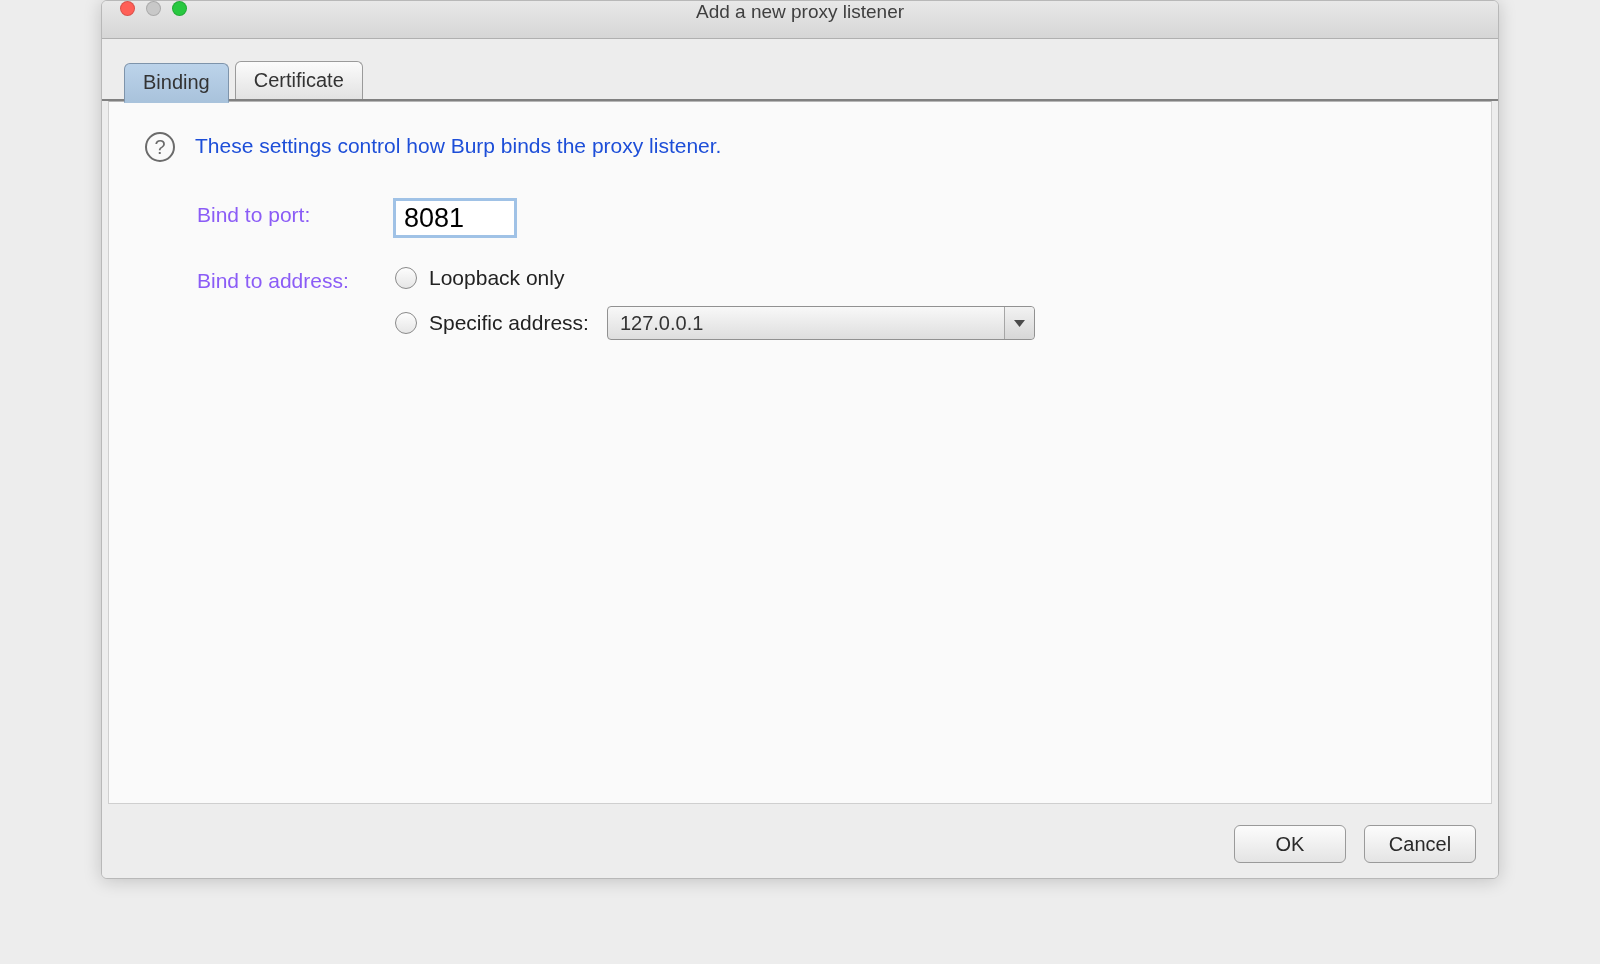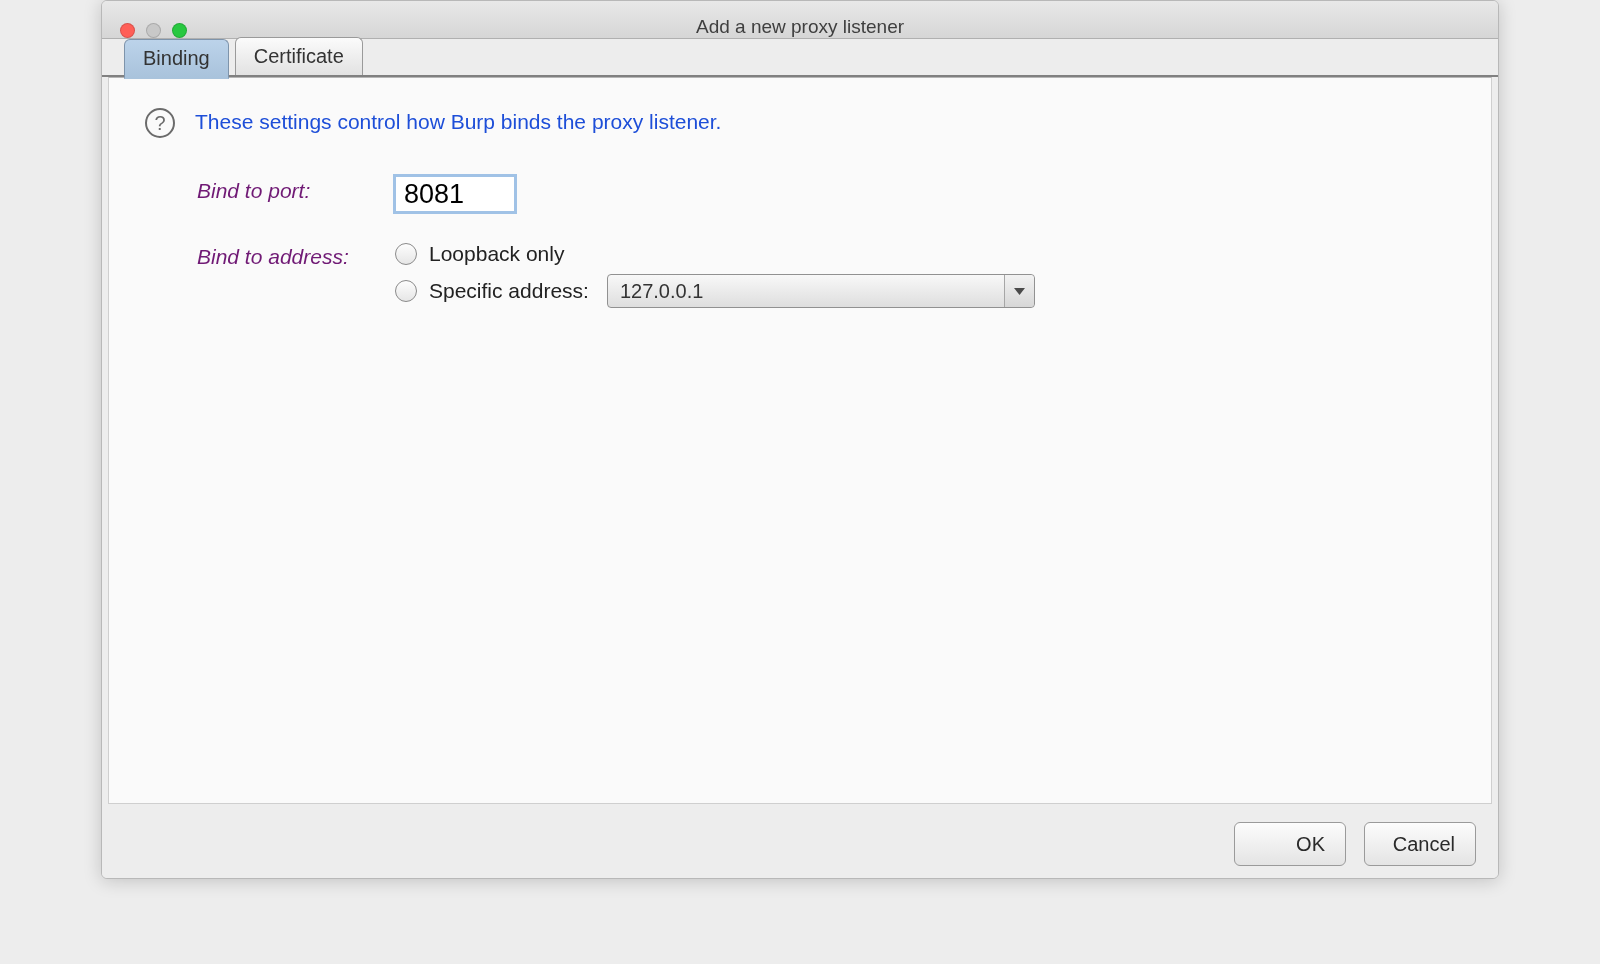--- a/index.html
+++ b/index.html
@@ -25,21 +25,21 @@
       display: flex;
       flex-direction: column;
       position: relative;
       overflow: hidden;
     }
     .titlebar {
       height: 38px;
       background: linear-gradient(to bottom, #e8e8e8, #d6d6d6);
       border-bottom: 1px solid #b0b0b0;
       display: flex;
-      align-items: flex-end;
+      align-items: flex-start;
       position: relative;
     }
     .traffic-lights {
       display: flex;
       gap: 11px;
       padding-left: 18px;
     }
     .traffic-light {
       width: 15px;
       height: 15px;
@@ -55,21 +55,21 @@
       right: 0;
       text-align: center;
       font-size: 19px;
       color: #3f3f3f;
       pointer-events: none;
     }
     .tabs-row {
       display: flex;
       align-items: flex-end;
       padding: 8px 0 0 22px;
-      height: 38px;
+      height: 62px;
       border-bottom: 2px solid #808080;
       background: #ededed;
     }
     .tab {
       padding: 7px 18px 7px 18px;
       font-size: 20px;
       color: #333;
       background: linear-gradient(to bottom, #fbfbfb, #e2e2e2);
       border: 1px solid #9a9a9a;
       border-bottom: none;
@@ -124,39 +124,38 @@
       margin-left: 52px;
     }
     .form-row {
       display: flex;
       align-items: flex-start;
       margin-bottom: 30px;
     }
     .form-label {
       width: 198px;
       font-size: 21px;
-      color: #701a75;
+      color: #8b5cf6;
       padding-top: 3px;
-      font-style: italic;
     }
     .text-input {
       width: 120px;
       height: 36px;
       font-size: 27px;
       padding: 3px 8px;
       border: 1px solid #a7a7a7;
       outline: 3px solid #a0c2e6;
       outline-offset: -1px;
       background: #fff;
       font-family: inherit;
     }
     .radio-group {
       display: flex;
       flex-direction: column;
-      gap: 8px;
+      gap: 16px;
     }
     .radio-row {
       display: flex;
       align-items: center;
       gap: 12px;
     }
     .radio-btn {
       width: 22px;
       height: 22px;
       border-radius: 50%;
@@ -214,29 +213,29 @@
       height: 68px;
       display: flex;
       align-items: center;
       justify-content: flex-end;
       padding-right: 22px;
       gap: 18px;
       background: #ededed;
     }
     .btn {
       min-width: 112px;
-      height: 44px;
+      height: 38px;
       border: 1px solid #9a9a9a;
       border-radius: 6px;
       background: linear-gradient(to bottom, #fcfcfc, #e4e4e4);
       font-size: 20px;
       color: #2a2a2a;
       display: flex;
       align-items: center;
-      justify-content: flex-end;
+      justify-content: center;
       cursor: default;
       padding: 0 20px;
     }
   </style>
 </head>
 <body>
 
 <div class="window">
   <div class="titlebar">
     <div class="traffic-lights">

